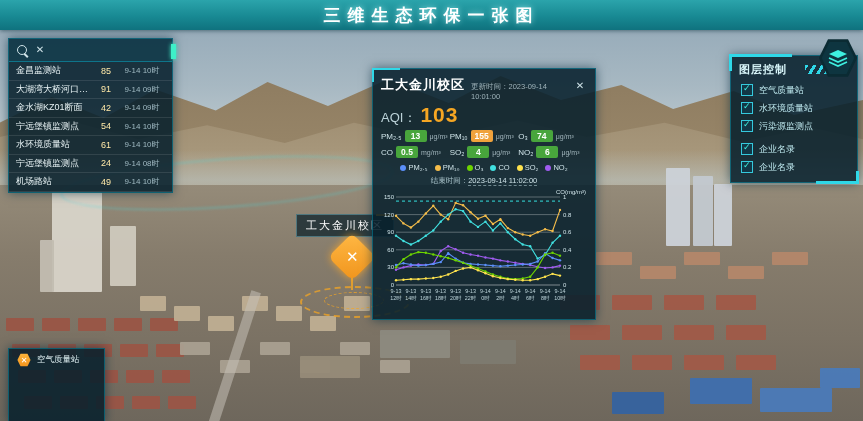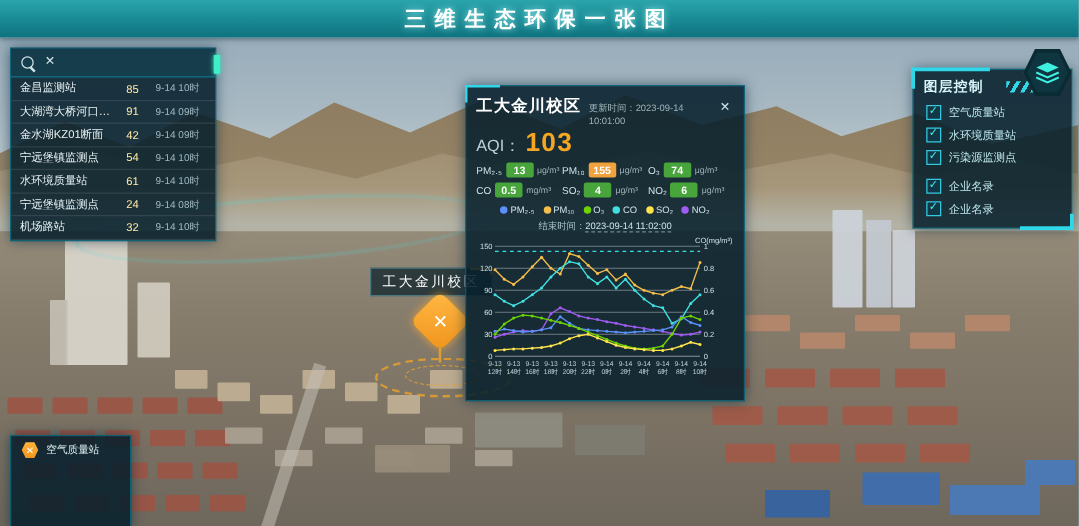--- a/index.html
+++ b/index.html
@@ -252,21 +252,21 @@
       <span class="v">61</span>
       <span class="t">9-14 10时</span>
     </div>
   <div class="srow">
       <span class="n">宁远堡镇监测点</span>
       <span class="v">24</span>
       <span class="t">9-14 08时</span>
     </div>
   <div class="srow">
       <span class="n">机场路站</span>
-      <span class="v">32</span>
+      <span class="v">49</span>
       <span class="t">9-14 10时</span>
     </div>
 </div>
 <div id="paneltab" class="abs"></div>
 
 <div id="popup" class="abs panel">
   <div class="head">
     <span class="name">工大金川校区</span>
     <span class="upd">更新时间：2023-09-14 10:01:00</span>
     <span class="xbtn"></span>

